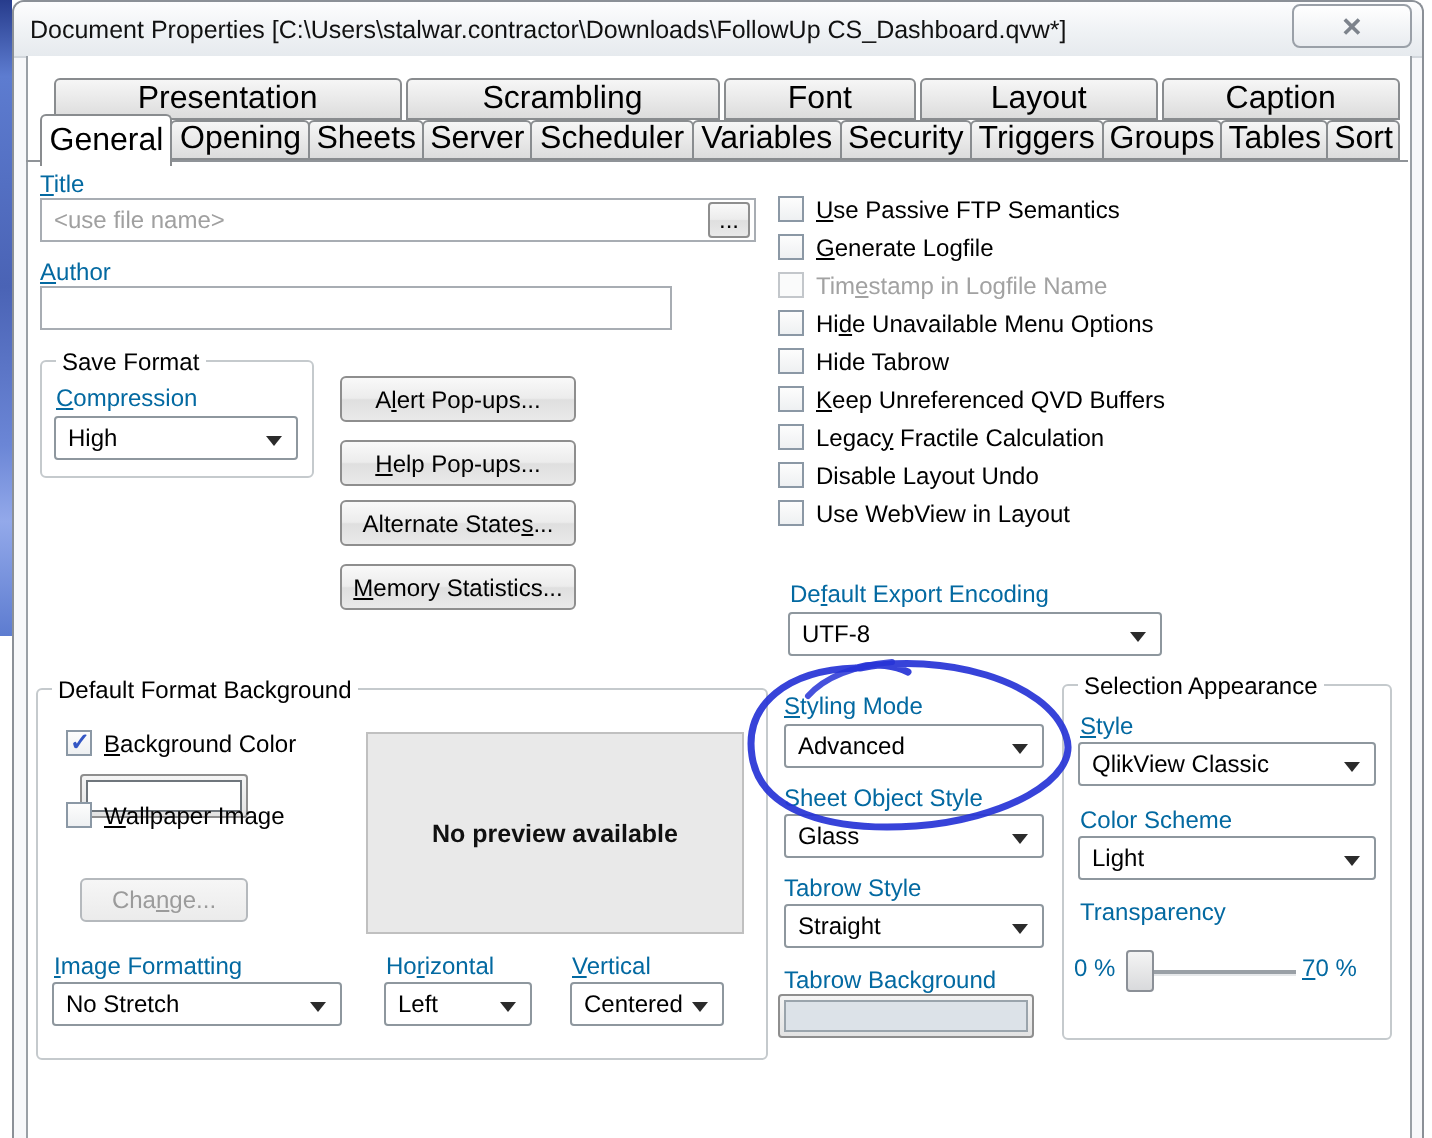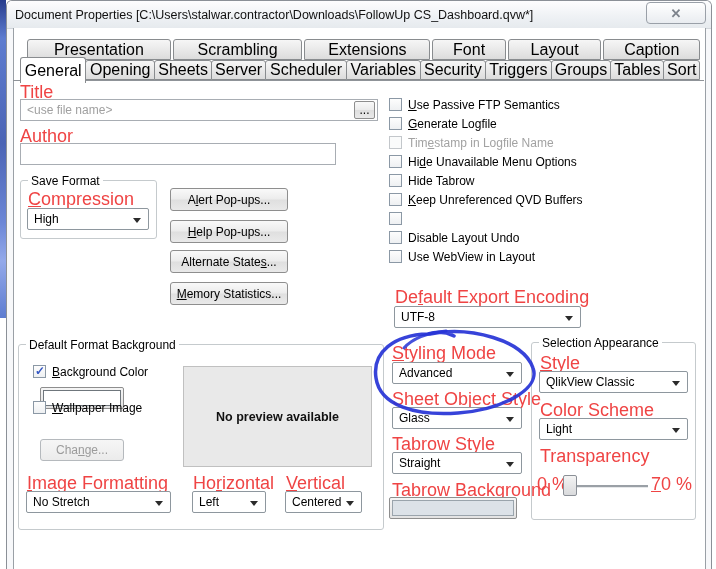--- a/index.html
+++ b/index.html
@@ -1,21 +1,21 @@
 <!DOCTYPE html>
 <html><head>
 <meta charset="utf-8">
 <style>
   html,body{margin:0;padding:0;}
   body{
     width:716px;height:569px;position:relative;overflow:hidden;
     background:#ffffff;font-family:"Liberation Sans",sans-serif;font-size:12px;color:#000;
   }
   .abs{position:absolute;box-sizing:border-box;}
-  .lbl{position:absolute;white-space:nowrap;font-size:18px;color:#ef4444;line-height:14px;}
+  .lbl{position:absolute;white-space:nowrap;font-size:12px;color:#0369a1;line-height:14px;}
   
   .dialog-frame{
     position:absolute;left:6px;top:0;width:706px;height:569px;box-sizing:border-box;
     background:#f7f8fa;border:1px solid #8b9097;border-bottom:none;border-radius:6px 6px 0 0;
   }
   .titlebar{
     position:absolute;left:7px;top:1px;width:704px;height:27px;
     background:linear-gradient(#fdfdfe,#eef1f4 60%,#e6eaee);
     border-bottom:1px solid #d2d7dc;border-radius:5px 5px 0 0;text-align:center;
   }
@@ -122,23 +122,20 @@
 <div class="client"></div>
 <div class="page-topline"></div>
 
 <div class="tabrow tabrow1">
   <div class="tab" style="flex-grow:1.25">
       <span>Presentation</span>
     </div>
   <div class="tab" style="flex-grow:1.15">
       <span>Scrambling</span>
     </div>
-  <div class="tab" style="flex-grow:1.1">
-      <span>Extensions</span>
-    </div>
   <div class="tab" style="flex-grow:0.95">
       <span>Font</span>
     </div>
   <div class="tab" style="flex-grow:1.05">
       <span>Layout</span>
     </div>
   <div class="tab" style="flex-grow:0.95">
       <span>Caption</span>
     </div>
 </div>
@@ -227,20 +224,21 @@
 <div class="optrow" style="left:389px;top:173px">
   <span class="cb"></span>
   <span class="txt">Hide Tabrow</span>
 </div>
 <div class="optrow" style="left:389px;top:192px">
   <span class="cb"></span>
   <span class="txt"><u>K</u>eep Unreferenced QVD Buffers</span>
 </div>
 <div class="optrow" style="left:389px;top:211px">
   <span class="cb"></span>
+  <span class="txt">Legac<u>y</u> Fractile Calculation</span>
 </div>
 <div class="optrow" style="left:389px;top:230px">
   <span class="cb"></span>
   <span class="txt">Disable Layout Undo</span>
 </div>
 <div class="optrow" style="left:389px;top:249px">
   <span class="cb"></span>
   <span class="txt">Use WebView in Layout</span>
 </div>
 

